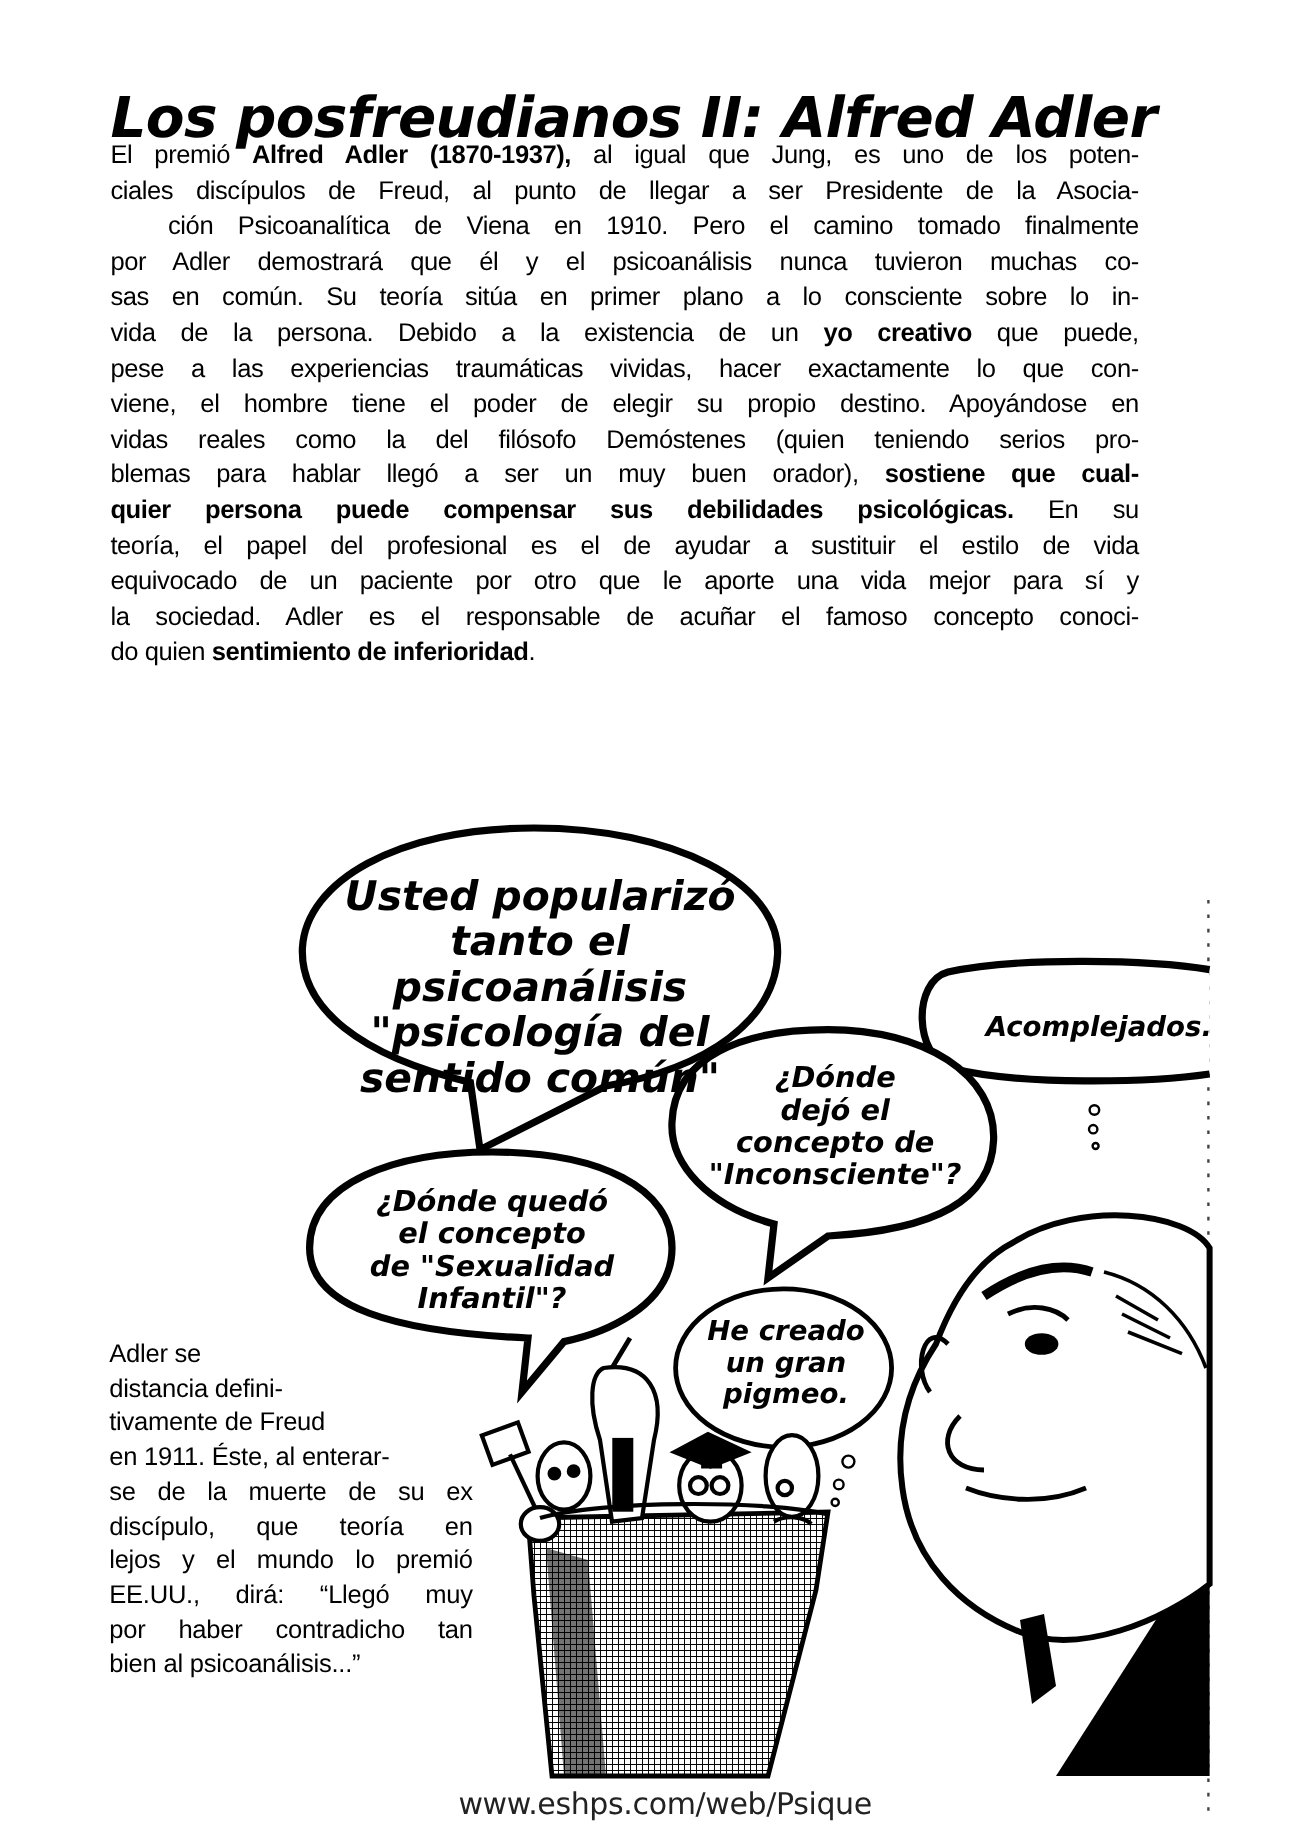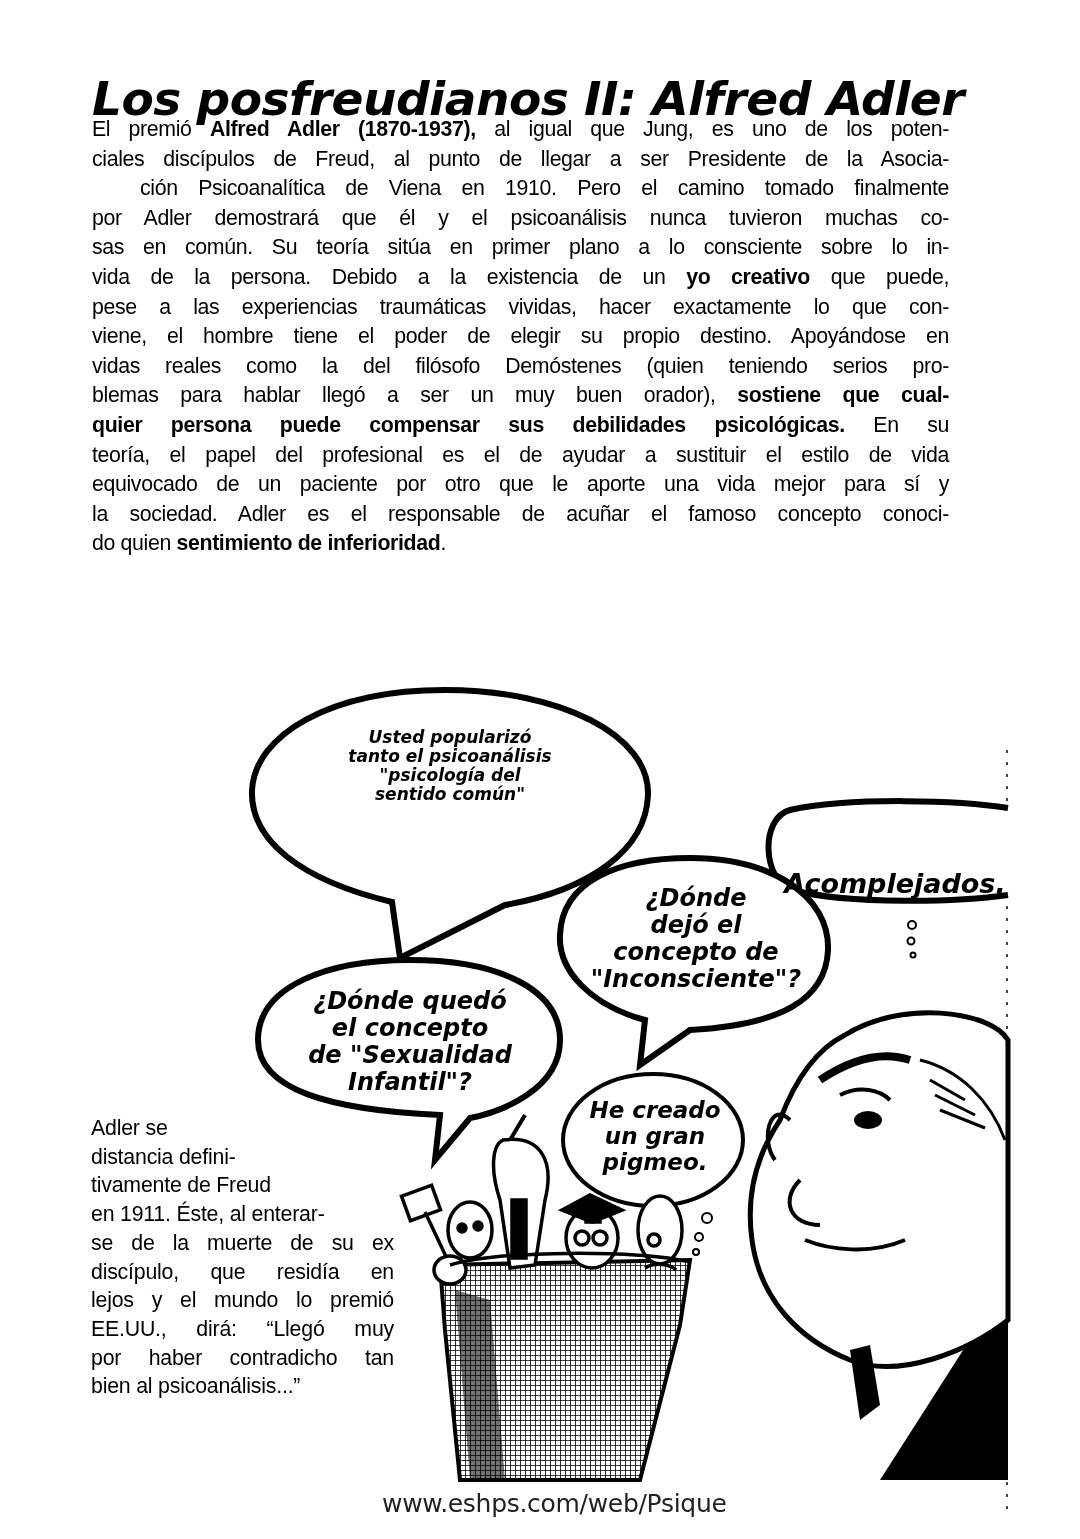--- a/index.html
+++ b/index.html
@@ -134,28 +134,28 @@
     <path d="M 805 1240 C 830 1250 870 1255 905 1240" fill="none" stroke="#000" stroke-width="4"></path>
     <path d="M 790 1120 C 770 1100 760 1140 775 1160" fill="none" stroke="#000" stroke-width="4"></path>
     <path d="M 850 1350 L 860 1420 L 880 1405 L 870 1345 Z" fill="#000"></path>
     <path d="M 920 1060 C 960 1070 990 1100 1005 1140" fill="none" stroke="#000" stroke-width="3"></path>
     <path d="M 930 1080 L 965 1100 M 935 1095 L 975 1115 M 940 1110 L 985 1128" stroke="#000" stroke-width="3"></path>
   </g>
 
   <line x1="510" y1="1140" x2="525" y2="1115" stroke="#000" stroke-width="4"></line>
 </svg>
 
-<div class="bubble-text" style="left:265px; top:728px; width:370px; font-size:17px;">
+<div class="bubble-text" style="left:265px; top:728px; width:370px; font-size:34px;">
   <div>Usted popularizó</div>
   <div>tanto el psicoanálisis</div>
   <div>"psicología del</div>
   <div>sentido común"</div>
 </div>
 
-<div class="bubble-text" style="left:780px; top:869px; width:230px; font-size:27px; text-align:center; white-space:nowrap;">
+<div class="bubble-text" style="left:780px; top:844px; width:230px; font-size:23px; text-align:right; white-space:nowrap;">
   <div>Acomplejados.</div>
 </div>
 
 <div class="bubble-text" style="left:565px; top:885px; width:262px; font-size:24px;">
   <div>¿Dónde</div>
   <div>dejó el</div>
   <div>concepto de</div>
   <div>"Inconsciente"?</div>
 </div>
 
@@ -171,20 +171,20 @@
   <div>un gran</div>
   <div>pigmeo.</div>
 </div>
 
 <div class="caption">
   <span class="cl">Adler se</span>
   <span class="cl">distancia defini-</span>
   <span class="cl">tivamente de Freud</span>
   <span class="cl">en 1911. Éste, al enterar-</span>
   <span class="cl j">se de la muerte de su ex</span>
-  <span class="cl j">discípulo, que residía en</span>
+  <span class="cl j">discípulo, que teoría en</span>
   <span class="cl j">lejos y el mundo lo premió</span>
   <span class="cl j">EE.UU., dirá: “Llegó muy</span>
   <span class="cl j">por haber contradicho tan</span>
   <span class="cl">bien al psicoanálisis...”</span>
 </div>
 
 <div class="footer">www.eshps.com/web/Psique</div>
 
 </body></html>

